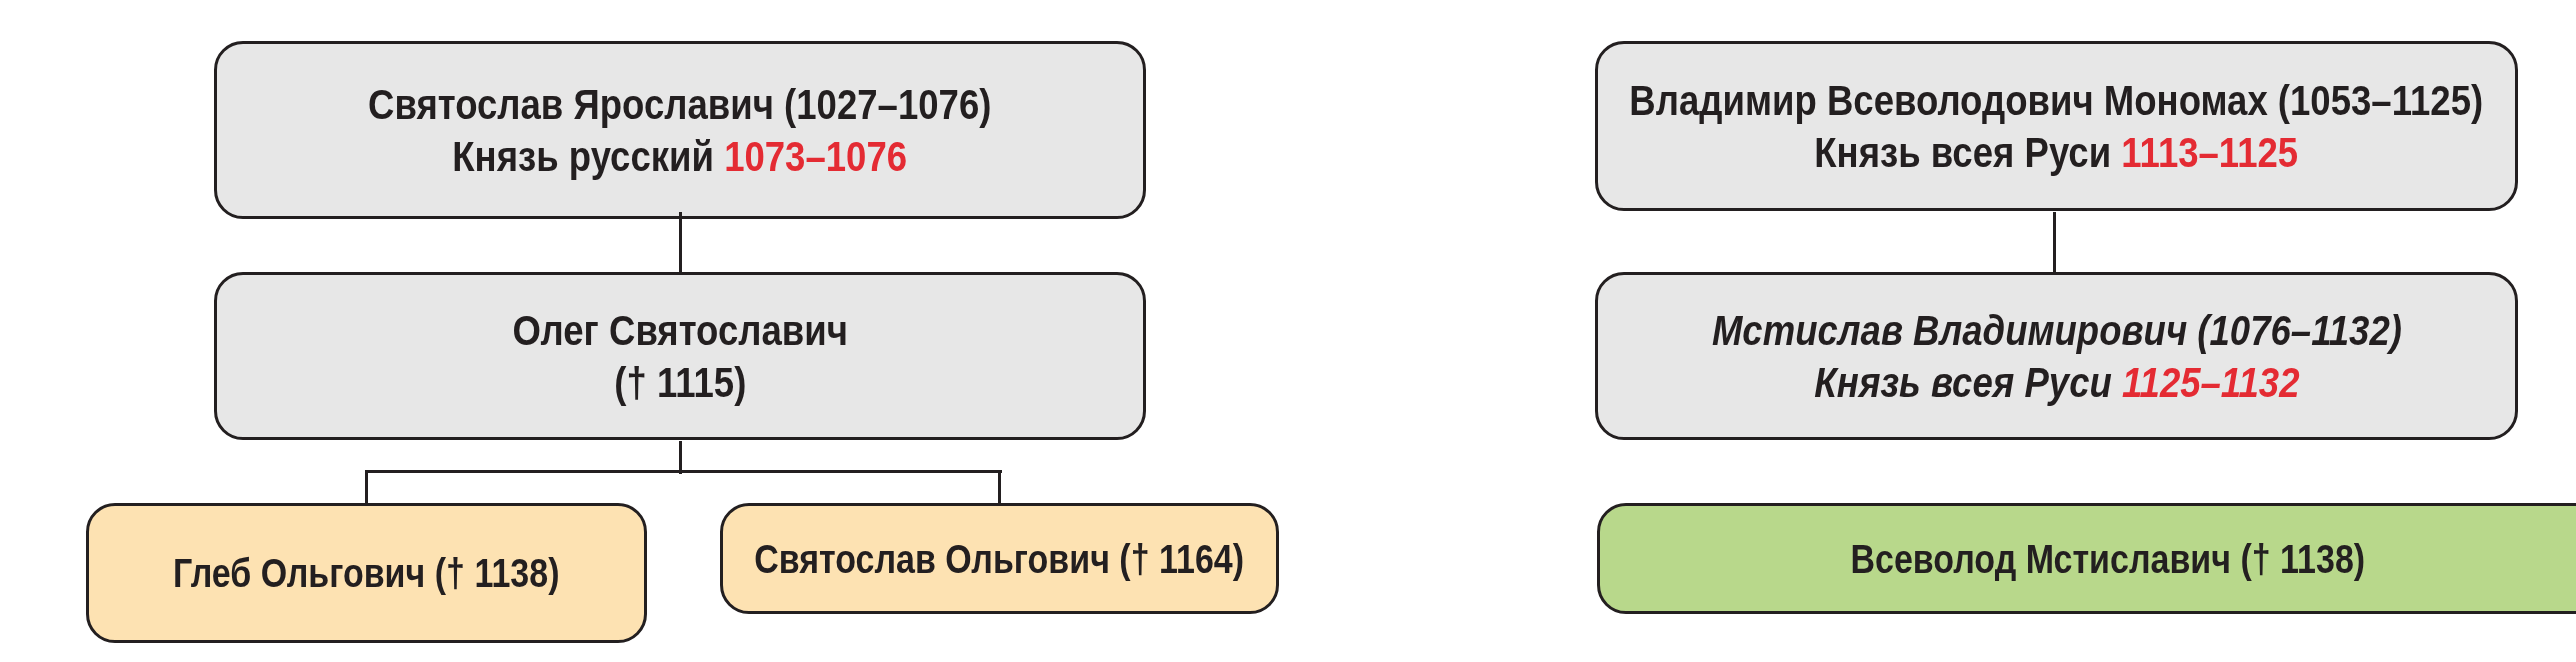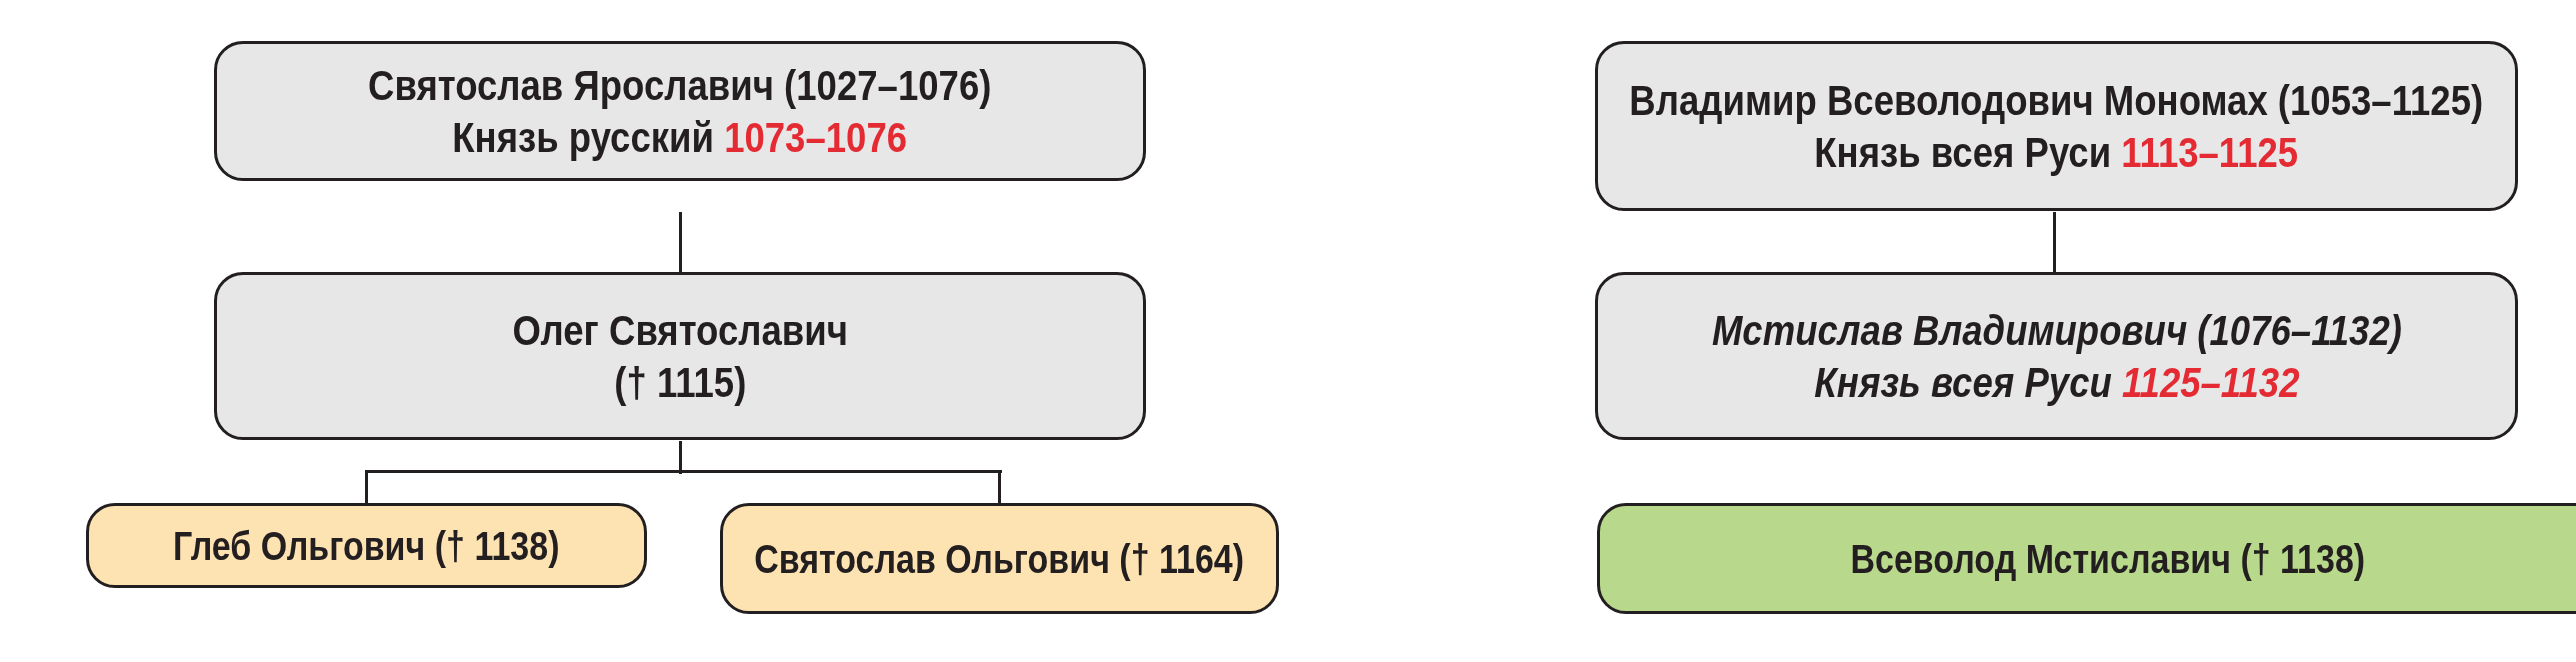--- a/index.html
+++ b/index.html
@@ -22,23 +22,23 @@
   .node.gray{background:var(--gray-fill);}
   .node.tan{background:var(--tan-fill);}
   .node.green{background:var(--green-fill);}
   .box-text{transform:scaleX(0.85);transform-origin:50% 50%;white-space:nowrap;}
   .two-line .line{font-size:43px;line-height:52px;}
   .one-line .line{font-size:40px;line-height:44px;}
   .red{color:var(--reign-years-red);}
   .connector{position:absolute;background:var(--connector);}
 
   
-  .n-l1{left:214px;top:41px;width:932px;height:140px;}
+  .n-l1{left:214px;top:41px;width:932px;height:178px;}
   .n-l2{left:214px;top:272px;width:932px;height:168px;text-align:center;}
-  .n-l3a{left:86px;top:503px;width:561px;height:85px;}
+  .n-l3a{left:86px;top:503px;width:561px;height:140px;}
   .n-l3b{left:720px;top:503px;width:559px;height:111px;text-align:center;}
   .n-r1{left:1595px;top:41px;width:923px;height:170px;text-align:center;}
   .n-r2{left:1595px;top:272px;width:923px;height:168px;font-style:italic;}
   .n-r3{left:1597px;top:503px;width:1022px;height:111px;}
 
   .c-l1-l2{left:679px;top:212px;width:3.1px;height:60px;}
   .c-l2-stem{left:679px;top:441px;width:3.1px;height:33px;}
   .c-branch{left:365px;top:470px;width:637px;height:3.1px;}
   .c-drop-a{left:365px;top:470px;width:3.1px;height:33px;}
   .c-drop-b{left:998px;top:470px;width:3.1px;height:33px;}

